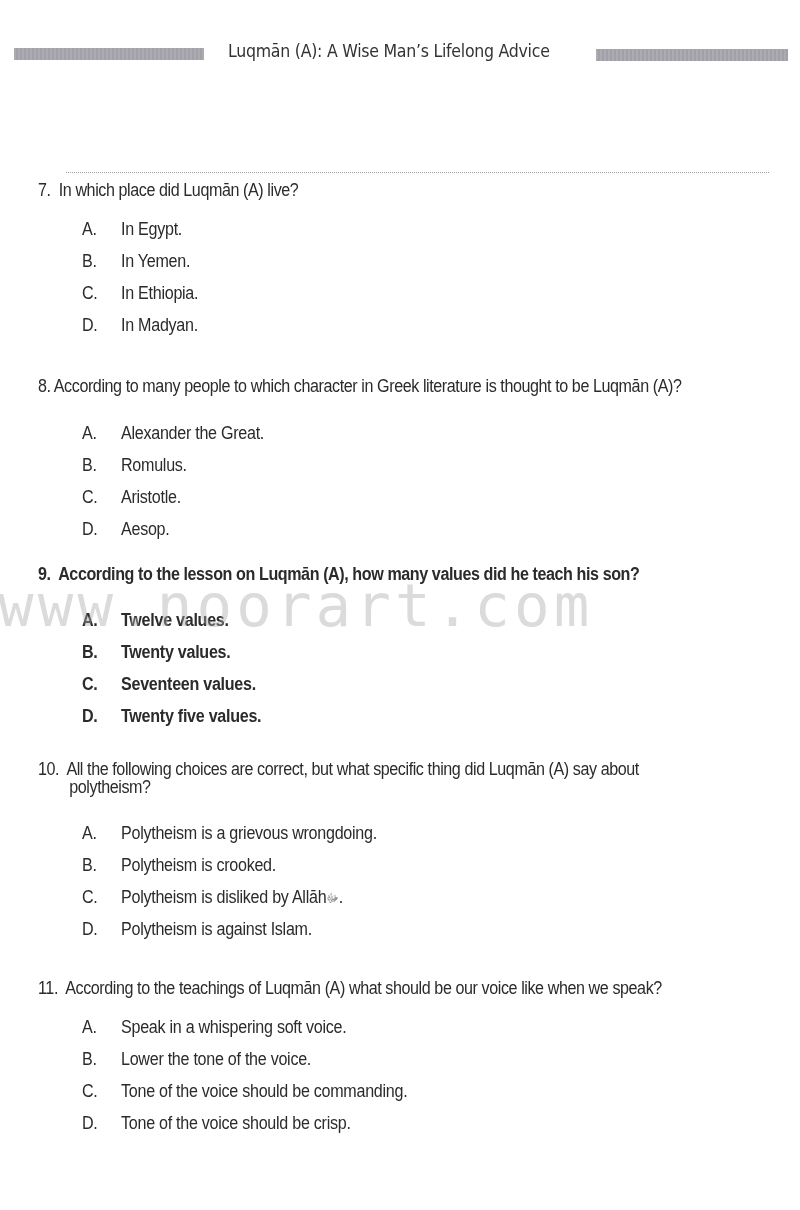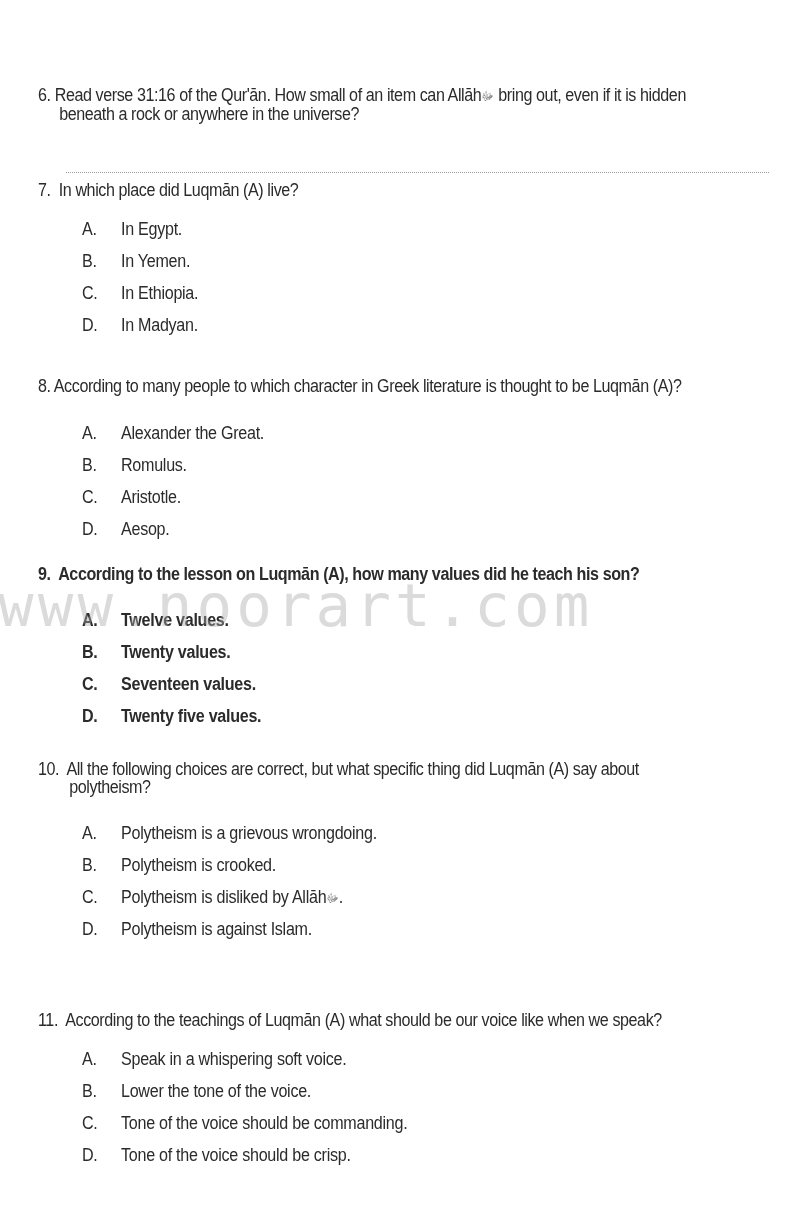--- a/index.html
+++ b/index.html
@@ -144,28 +144,26 @@
       color: #333;
       transform: scaleX(0.9);
       transform-origin: left top;
     }
   </style>
 </head>
 <body>
 
 <div class="page">
 
-
-  <div class="q" style="top:86px;">
-    <div class="q-text">
-      <span>6.</span>
-      <span>Read verse 31:16 of the Qur'ān. How small of an item can Allāh</span><span class="glyph">ﷻ</span><span> bring out, even if it is hidden</span>
-      <span class="cont">beneath a rock or anywhere in the universe?</span>
-    </div>
-  </div>
+  <div class="header">
+    <div class="bar bar-left"></div>
+    <div class="header-title">Luqmān (A): A Wise Man’s Lifelong Advice</div>
+    <div class="bar bar-right"></div>
+  </div>
+
   <div class="answer-line"></div>
 
   <div class="q" style="top:181px;">
     <div class="q-text">
       <span>7.</span>&nbsp;
       <span>In which place did Luqmān (A) live?</span>
     </div>
     <ul class="options" style="top:37px;">
       <li class="opt">
           <span class="letter">A.</span>
@@ -255,21 +253,21 @@
           <span class="letter">C.</span>
           <span class="otext"><span>Polytheism is disliked by Allāh</span><span class="glyph">ﷻ</span><span>.</span></span>
         </li>
       <li class="opt">
           <span class="letter">D.</span>
           <span class="otext">Polytheism is against Islam.</span>
         </li>
     </ul>
   </div>
 
-  <div class="q" style="top:979px;margin-top:32px;">
+  <div class="q" style="top:979px;">
     <div class="q-text">
       <span>11.</span>&nbsp;
       <span>According to the teachings of Luqmān (A) what should be our voice like when we speak?</span>
     </div>
     <ul class="options" style="top:37px;">
       <li class="opt">
           <span class="letter">A.</span>
           <span class="otext">Speak in a whispering soft voice.</span>
         </li>
       <li class="opt">

